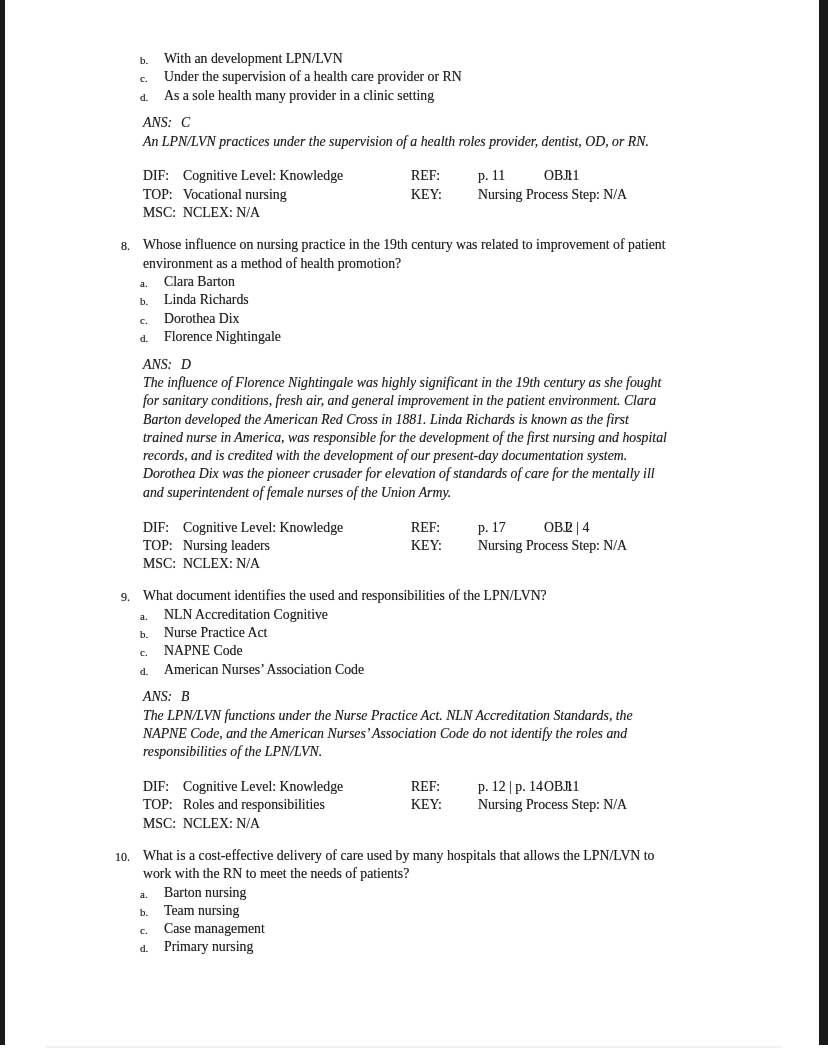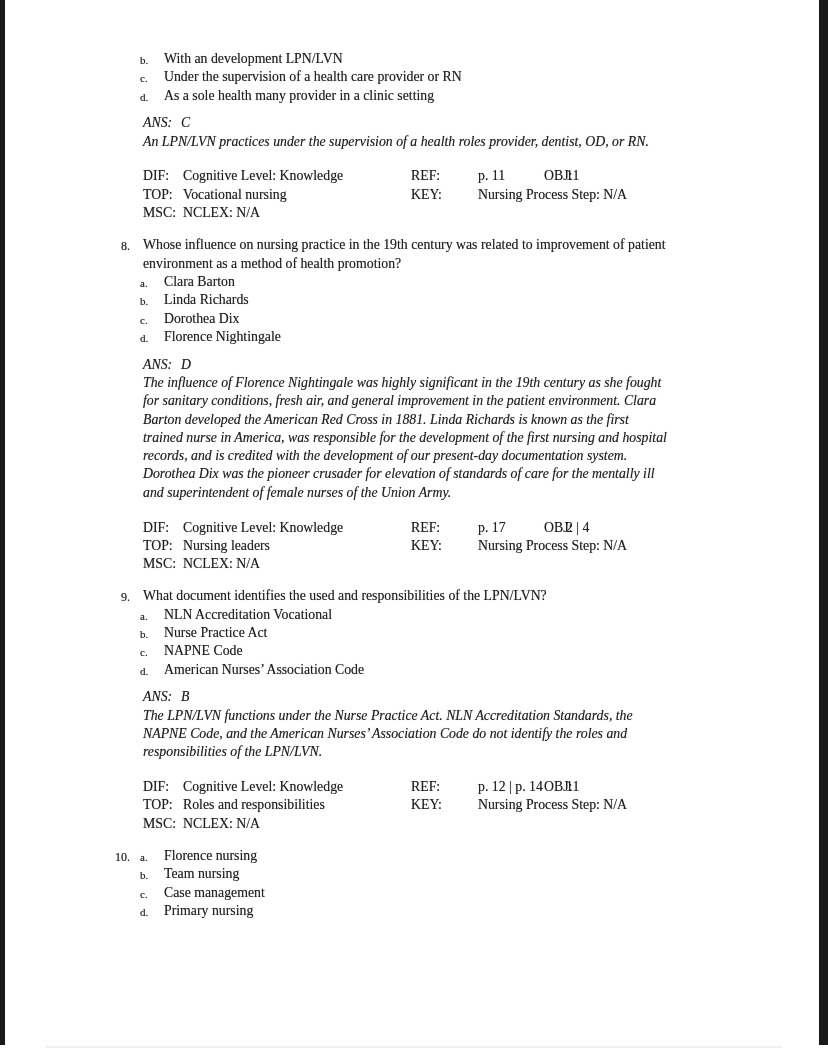--- a/index.html
+++ b/index.html
@@ -143,21 +143,21 @@
         <span class="m v1">NCLEX: N/A</span>
       </div>
     </div>
   </div>
 
   <div class="qblock">
     <span class="qnum">9.</span>
     <div class="qtext">What document identifies the used and responsibilities of the LPN/LVN?</div>
     <div class="opt">
       <span class="opt-letter">a.</span>
-      <span class="opt-text">NLN Accreditation Vocational</span>
+      <span class="opt-text">NLN Accreditation Cognitive</span>
     </div>
     <div class="opt">
       <span class="opt-letter">b.</span>
       <span class="opt-text">Nurse Practice Act</span>
     </div>
     <div class="opt">
       <span class="opt-letter">c.</span>
       <span class="opt-text">NAPNE Code</span>
     </div>
     <div class="opt">
@@ -189,23 +189,25 @@
       </div>
       <div class="meta-row">
         <span class="m l1">MSC:</span>
         <span class="m v1">NCLEX: N/A</span>
       </div>
     </div>
   </div>
 
   <div class="qblock">
     <span class="qnum">10.</span>
+    <div class="qtext multiline">What is a cost-effective delivery of care used by many hospitals that allows the LPN/LVN to
+work with the RN to meet the needs of patients?</div>
     <div class="opt">
       <span class="opt-letter">a.</span>
-      <span class="opt-text">Florence nursing</span>
+      <span class="opt-text">Barton nursing</span>
     </div>
     <div class="opt">
       <span class="opt-letter">b.</span>
       <span class="opt-text">Team nursing</span>
     </div>
     <div class="opt">
       <span class="opt-letter">c.</span>
       <span class="opt-text">Case management</span>
     </div>
     <div class="opt">

